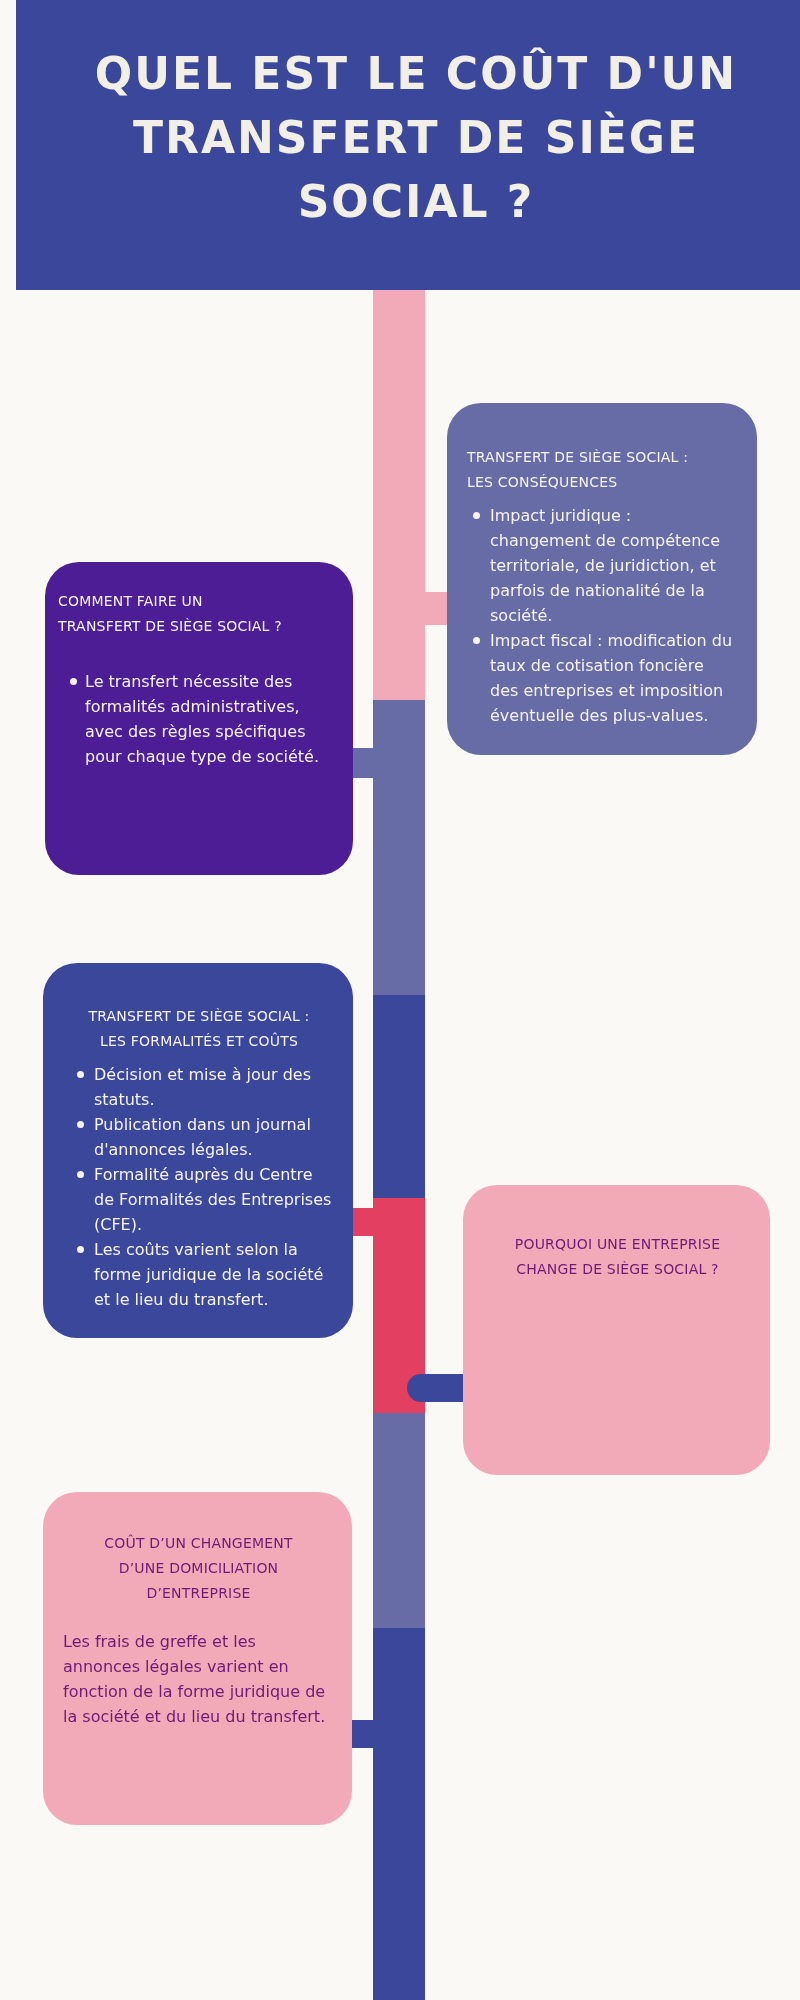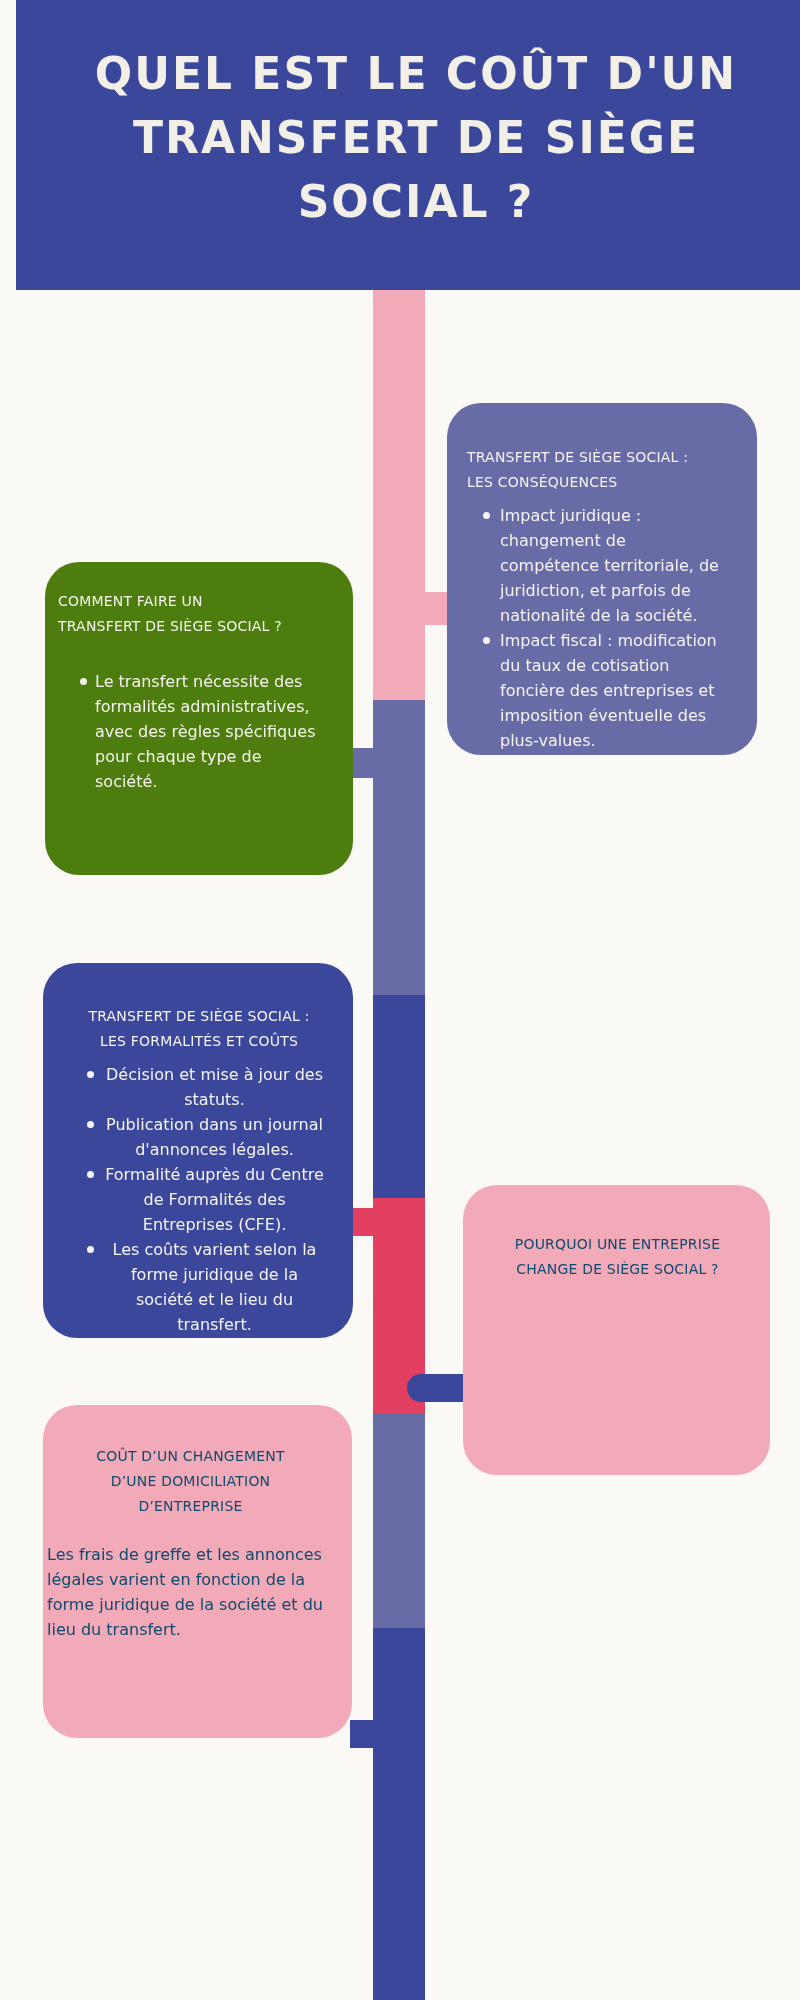--- a/index.html
+++ b/index.html
@@ -26,46 +26,46 @@
   .conn-pink {left:421px;top:592px;width:30px;height:33px;background:#f2aab8;}
   .conn-slate{left:350px;top:748px;width:25px;height:30px;background:#676ca6;}
   .conn-red  {left:350px;top:1208px;width:25px;height:28px;background:#e33f61;}
   .conn-pill {left:407px;top:1374px;width:58px;height:28px;background:#3b479b;border-radius:14px 0 0 14px;}
   .conn-blue {left:350px;top:1720px;width:25px;height:28px;background:#3b479b;}
 
   
   .card{position:absolute;border-radius:34px;box-sizing:border-box;}
   .card h2{margin:0;font-size:14px;line-height:25px;font-weight:normal;letter-spacing:.2px;}
   .card h2 div{white-space:nowrap;}
-  .card ul{list-style:none;margin:8px 12px 0;font-size:16px;line-height:25px;}
+  .card ul{list-style:none;margin:8px 2px 0;font-size:16px;line-height:25px;}
   .card li{position:relative;padding-left:17px;}
   .card li::before{content:"";position:absolute;left:0;top:9px;width:7px;height:7px;
                    border-radius:50%;background:#f7f4ef;}
   .card .body{font-size:16px;line-height:25px;}
 
   .card-consequences{left:447px;top:403px;width:310px;height:352px;background:#676ca6;
                      color:#f7f4ef;padding:42px 18px 0 20px;}
   .card-consequences ul{padding:0 0 0 4px;}
 
-  .card-comment{left:45px;top:562px;width:308px;height:313px;background:#4d7c0f;
+  .card-comment{left:45px;top:562px;width:308px;height:313px;background:#4c1d95;
                 color:#f7f4ef;padding:27px 14px 0 13px;}
   .card-comment ul{margin-top:30px;padding:0 0 0 10px;}
   .card-comment li{padding-left:15px;}
 
   .card-formalites{left:43px;top:963px;width:310px;height:375px;background:#3b479b;
                    color:#f7f4ef;padding:41px 16px 0 18px;}
   .card-formalites h2{text-align:center;}
-  .card-formalites ul{padding:0 0 0 14px;text-align:center;}
+  .card-formalites ul{padding:0 0 0 14px;}
 
-  .card-pink{background:#f2aab8;color:#0c4a6e;}
+  .card-pink{background:#f2aab8;color:#701a75;}
   .card-pourquoi{left:463px;top:1185px;width:307px;height:290px;padding:47px 22px 0 24px;}
   .card-pourquoi h2{text-align:center;}
   .card-pourquoi .body{margin-top:29px;}
 
-  .card-cout{left:43px;top:1405px;width:309px;height:333px;padding:39px 18px 0 4px;}
+  .card-cout{left:43px;top:1492px;width:309px;height:333px;padding:39px 18px 0 20px;}
   .card-cout h2{text-align:center;}
   .card-cout .body{margin-top:23px;}
 </style>
 </head>
 <body>
 
 <div class="page">
 
   <header class="band">
     <h1 class="title">

